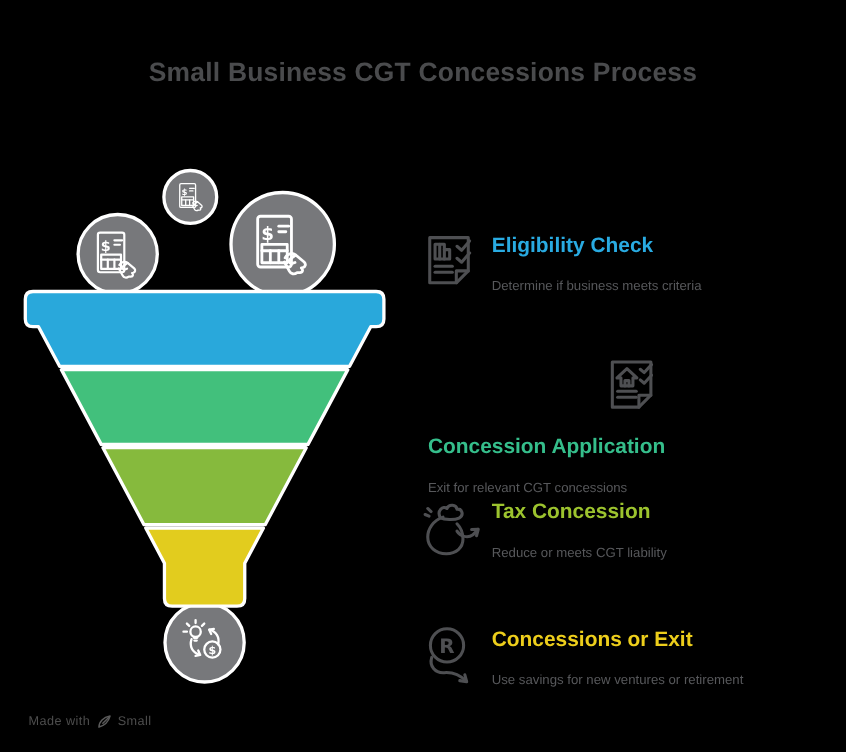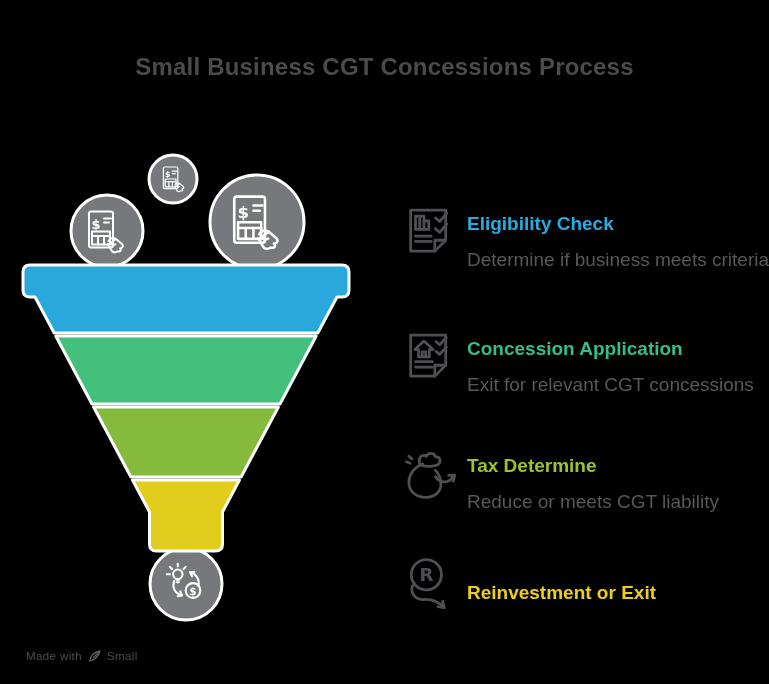--- a/index.html
+++ b/index.html
@@ -5,25 +5,25 @@
   html,body{margin:0;padding:0;background:#000;}
   .canvas{
     position:relative;width:769px;height:684px;background:#000000;
     overflow:hidden;font-family:"Liberation Sans",sans-serif;
   }
   .title{
     position:absolute;top:53px;left:0;width:100%;text-align:center;
     font-size:24px;font-weight:bold;letter-spacing:.2px;
   }
   .graphic{position:absolute;left:0;top:0;}
-  .step{position:absolute;left:401px;display:flex;align-items:center;}
+  .step{position:absolute;left:381px;display:flex;align-items:flex-end;}
   .step .icon-box{flex:0 0 58px;}
   .step .txt{margin-left:8px;padding-top:15px;}
   .step .step-title{font-size:19px;font-weight:bold;line-height:22px;white-space:nowrap;}
-  .step .step-desc{margin-top:17px;font-size:19px;line-height:16px;color:#57585B;white-space:nowrap;}
+  .step .step-desc{margin-top:17px;font-size:12px;line-height:16px;color:#57585B;white-space:nowrap;}
   .watermark{
     position:absolute;left:26px;bottom:22px;display:flex;align-items:center;
     gap:6px;color:#4D4D4D;font-size:11.5px;letter-spacing:.4px;
   }
   .bubble-icon path, .bubble-icon rect, .bubble-icon line, .bubble-icon circle{
     fill:none;stroke:#FFFFFF;stroke-width:2;stroke-linecap:round;stroke-linejoin:round;
   }
   .bubble-icon text{font-family:"DejaVu Sans",sans-serif;font-weight:bold;fill:#FFFFFF;stroke:none;}
   .gray-icon path, .gray-icon rect, .gray-icon line, .gray-icon circle{
     fill:none;stroke:#4E4F52;stroke-width:2.3;stroke-linecap:round;stroke-linejoin:round;
@@ -126,21 +126,21 @@
       <path d="M28.5 20.5 L32 23.5 L38 16.5"></path>
       <line x1="12" y1="26.5" x2="25" y2="26.5"></line>
       <line x1="12" y1="31" x2="25" y2="31"></line>
     </svg>
     <div class="txt">
       <div class="step-title" style="color: rgb(41, 171, 226);">Eligibility Check</div>
       <div class="step-desc">Determine if business meets criteria</div>
     </div>
   </div>
 
-  <div class="step" style="top:323px;">
+  <div class="step" style="top:323px;flex-direction:column;">
     <svg class="icon-box gray-icon" width="58" height="58" viewBox="0 0 48 48">
       <path d="M8 5 H37 V30 L28 39 H8 Z"></path>
       <path d="M28 39 V30 H37"></path>
       <path d="M11.5 17 L19 10 L26.5 17 H23.5 V23 H14.5 V17 Z"></path>
       <path d="M17.5 23 V19 H20.5 V23"></path>
       <path d="M29 10.5 L32 13 L37.5 7"></path>
       <path d="M29 18.5 L32 21 L37.5 15"></path>
       <line x1="12" y1="27" x2="26" y2="27"></line>
       <line x1="12" y1="31.5" x2="26" y2="31.5"></line>
     </svg>
@@ -153,34 +153,35 @@
   <div class="step" style="top:440px;">
     <svg class="icon-box gray-icon" width="58" height="58" viewBox="0 0 48 48">
       <path d="M18 15 C10.5 17.5 6.5 24 6.5 30 C6.5 37.5 12.5 42.5 20.5 42.5 C28 42.5 33 38 33 31.5 C33 27.5 31.5 23 28.5 20"></path>
       <path d="M16 15.5 C13 10 18 6 21 8.5 C22.5 5 28 5.5 28.5 9 C32.5 8.5 34 13.5 30 15.8 C26.5 17.4 19 17 16 15.5 Z"></path>
       <line x1="4.5" y1="13" x2="7.5" y2="14.3"></line>
       <line x1="6.5" y1="8.5" x2="9" y2="10.8"></line>
       <path d="M28.5 25.5 C31 29.5 36.5 31.2 40.5 28.2 C42 27 43.2 25.6 44 24.5"></path>
       <path d="M44.5 24.2 L39.5 24.3 M44.5 24.2 L43.2 29"></path>
     </svg>
     <div class="txt">
-      <div class="step-title" style="color: rgb(156, 195, 46);">Tax Determine</div>
+      <div class="step-title" style="color: rgb(156, 195, 46);">Tax Concession</div>
       <div class="step-desc">Reduce or meets CGT liability</div>
     </div>
   </div>
 
   <div class="step" style="top:556px;">
     <svg class="icon-box gray-icon" width="58" height="58" viewBox="0 0 48 48">
       <circle cx="21" cy="15.5" r="12.5"></circle>
       <text x="21" y="21" font-size="15" text-anchor="middle">R</text>
       <path d="M9.5 24.5 C7.5 31 12 36.5 19 36 C26 35.5 30.5 37.5 35.5 42.5"></path>
       <path d="M35.8 42.8 L34.4 37.6 M35.8 42.8 L30.6 42"></path>
     </svg>
     <div class="txt">
-      <div class="step-title" style="color: rgb(237, 206, 27);">Reinvestment or Exit</div>
+      <div class="step-title" style="color: rgb(237, 206, 27);">Concessions or Exit</div>
+      <div class="step-desc">Use savings for new ventures or retirement</div>
     </div>
   </div>
 
   <div class="watermark">
     <span>Made with</span>
     <svg class="nib-icon" width="13" height="13" viewBox="0 0 13 13">
       <path d="M2 12 C2 7 6 3 12 2 C10.5 7.5 7 10.5 2 12 Z"></path>
       <path d="M11 3 L5.5 8.5"></path>
     </svg>
     <span>Small</span>

